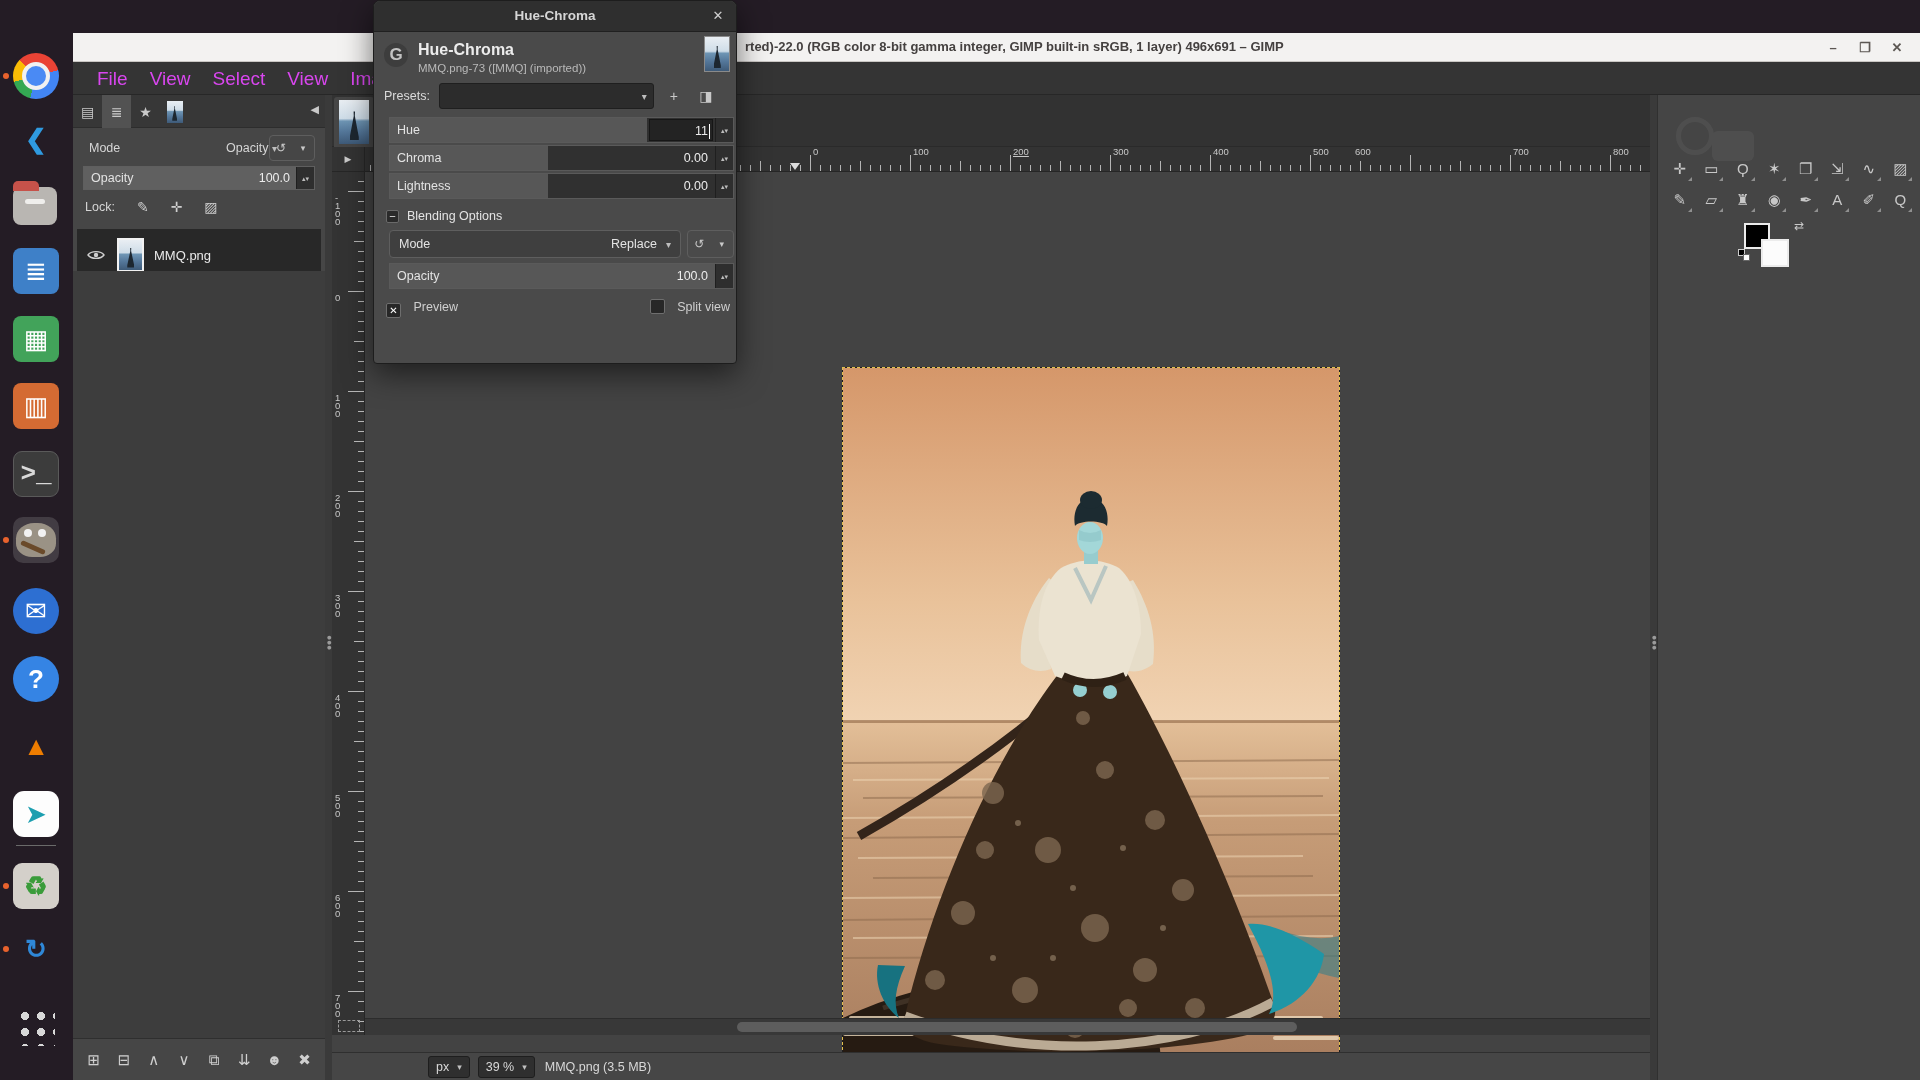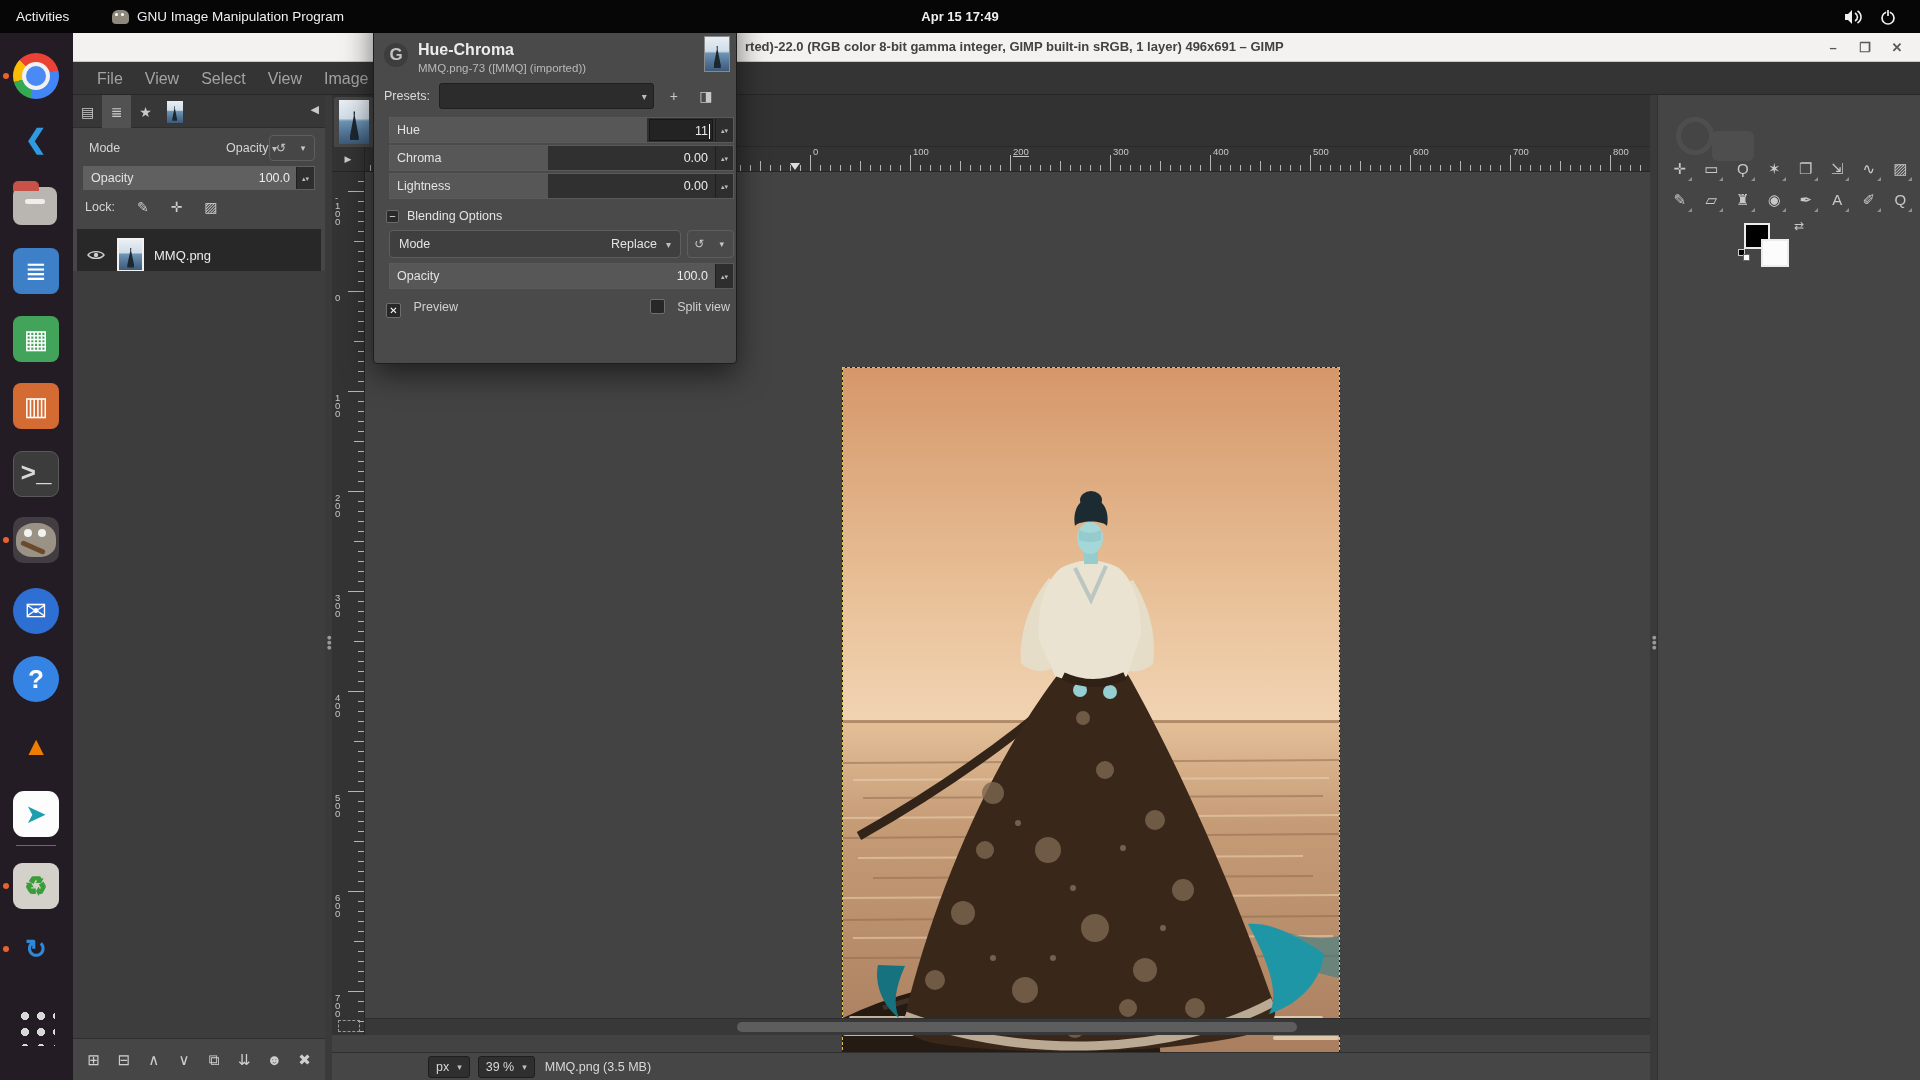--- a/index.html
+++ b/index.html
@@ -45,21 +45,21 @@
   .app-updater { color:#2f88d8; font-size:36px; font-weight:bold; }
   .app-grid { background:radial-gradient(circle 4px, #d8d8d8 98%, transparent) 0 0/16px 16px; width:38px!important; height:38px!important; margin-left:4px; border-radius:0; }
   #dock-divider { position:absolute; left:16px; width:40px; height:1px; background:#6a6a6a; }
 
   
   #gimp-window { position:absolute; left:73px; top:33px; width:1847px; height:1047px; background:#464646; }
   #gimp-titlebar { position:absolute; left:0; top:0; width:1847px; height:29px; background:#f3f2f1; border-bottom:1px solid #c9c6c3; color:#454140; font-size:13px; font-weight:bold; }
   #gimp-title-text { position:absolute; left:672px; top:6px; white-space:nowrap; }
   .win-ctl { position:absolute; top:4px; width:22px; height:22px; text-align:center; line-height:21px; color:#5c5753; font-size:13px; border-radius:50%; }
   #menubar { position:absolute; left:0; top:29px; width:1847px; height:33px; background:#343434; border-bottom:1px solid #272727; display:flex; align-items:center; padding-left:13px; }
-  #menubar .menu-item { color:#a3a3a3; font-size:16px; padding:0 11px; height:33px; line-height:33px; }
+  #menubar .menu-item { color:#d946ef; font-size:19px; padding:0 11px; height:33px; line-height:33px; }
 
   
   #left-dock { position:absolute; left:0; top:62px; width:252px; height:985px; background:#464646; }
   #dock-tabstrip { position:absolute; left:0; top:0; width:252px; height:33px; background:#373737; border-bottom:1px solid #2d2d2d; display:flex; }
   .dock-tab { width:29px; height:33px; display:flex; align-items:center; justify-content:center; color:#c9c9c9; font-size:14px; }
   .dock-tab.active { background:#525252; }
   #tab-menu-btn { position:absolute; right:6px; top:8px; color:#c9c9c9; font-size:11px; }
   .panel-row-label { color:#d6d6d6; font-size:12.5px; }
   #mode-row { position:absolute; left:10px; top:40px; width:232px; height:26px; }
   #mode-combo { position:absolute; left:0; top:0; width:200px; height:26px; display:flex; align-items:center; padding:0 6px; }
@@ -167,40 +167,20 @@
   #split-wrap { position:absolute; right:4px; top:0; }
   #dlg-buttons { position:absolute; left:5px; top:324px; width:358px; display:flex; gap:9px; padding:0 0 0 0; }
   .dlg-btn { flex:1; height:33px; background:#323232; border:1px solid #242424; border-radius:4px; color:#dcdcdc; font-size:13px; text-align:center; line-height:31px; }
   .eye-svg { display:block; }
 </style>
 </head>
 <body>
 
 <div id="screen">
 
-  <div id="topbar">
-    <div class="item" id="activities">Activities</div>
-    <div class="item" id="focused-app">
-      <span class="wilber-mini"></span>
-      <span>GNU Image Manipulation Program</span>
-    </div>
-    <div class="item" id="clock">Apr 15 17:49</div>
-    <div class="item" id="sys-icons">
-      <svg width="18" height="16" viewBox="0 0 18 16">
-          <path d="M1 5h3l4-4v14l-4-4H1z" fill="#efefef"></path>
-          <path d="M11 4c1.5 1 2.5 2.4 2.5 4s-1 3-2.5 4" stroke="#efefef" stroke-width="1.6" fill="none"></path>
-          <path d="M13.5 2c2.2 1.4 3.5 3.5 3.5 6s-1.3 4.6-3.5 6" stroke="#efefef" stroke-width="1.6" fill="none"></path>
-        </svg>
-      <svg width="16" height="16" viewBox="0 0 16 16">
-          <circle cx="8" cy="9" r="6" stroke="#efefef" stroke-width="1.7" fill="none"></circle>
-          <line x1="8" y1="0.5" x2="8" y2="7" stroke="#060606" stroke-width="3.5"></line>
-          <line x1="8" y1="1" x2="8" y2="7" stroke="#efefef" stroke-width="1.7"></line>
-        </svg>
-    </div>
-  </div>
 
   <div id="ubuntu-dock">
       <div class="dock-app app-chrome" style="top: 20px;">
         <span class="run-dot"></span>
       </div>
       <div class="dock-app app-code" style="top: 83px;">
         <span class="glyph-icon">❮</span>
       </div>
       <div class="dock-app app-files" style="top: 150px;"></div>
       <div class="dock-app app-writer doc-tile" style="top: 215px;">
@@ -466,21 +446,21 @@
           <div class="tick" style="left: 1315px; bottom: 0px; width: 1px; height: 6px;"></div>
           <div class="tick" style="left: 1325px; bottom: 0px; width: 1px; height: 6px;"></div>
           <div class="tick" style="left: 1335px; bottom: 0px; width: 1px; height: 6px;"></div>
           <div class="tick" style="left: 1345px; bottom: 0px; width: 1px; height: 16px;"></div>
           <div class="rlabel" style="left: 448px; top: 1px;">0</div>
           <div class="rlabel" style="left: 548px; top: 1px;">100</div>
           <div class="rlabel" style="left: 648px; top: 1px; text-decoration: underline;">200</div>
           <div class="rlabel" style="left: 748px; top: 1px;">300</div>
           <div class="rlabel" style="left: 848px; top: 1px;">400</div>
           <div class="rlabel" style="left: 948px; top: 1px;">500</div>
-          <div class="rlabel" style="left: 1048px; top: 1px;">600</div>
+          <div class="rlabel" style="left: 990px; top: 1px;">600</div>
           <div class="rlabel" style="left: 1148px; top: 1px;">700</div>
           <div class="rlabel" style="left: 1248px; top: 1px;">800</div>
         </div>
       <div id="vruler">
           <div class="tick" style="top: 9px; right: 0px; height: 1px; width: 6px;"></div>
           <div class="tick" style="top: 19px; right: 0px; height: 1px; width: 16px;"></div>
           <div class="tick" style="top: 29px; right: 0px; height: 1px; width: 6px;"></div>
           <div class="tick" style="top: 39px; right: 0px; height: 1px; width: 6px;"></div>
           <div class="tick" style="top: 49px; right: 0px; height: 1px; width: 6px;"></div>
           <div class="tick" style="top: 59px; right: 0px; height: 1px; width: 6px;"></div>

